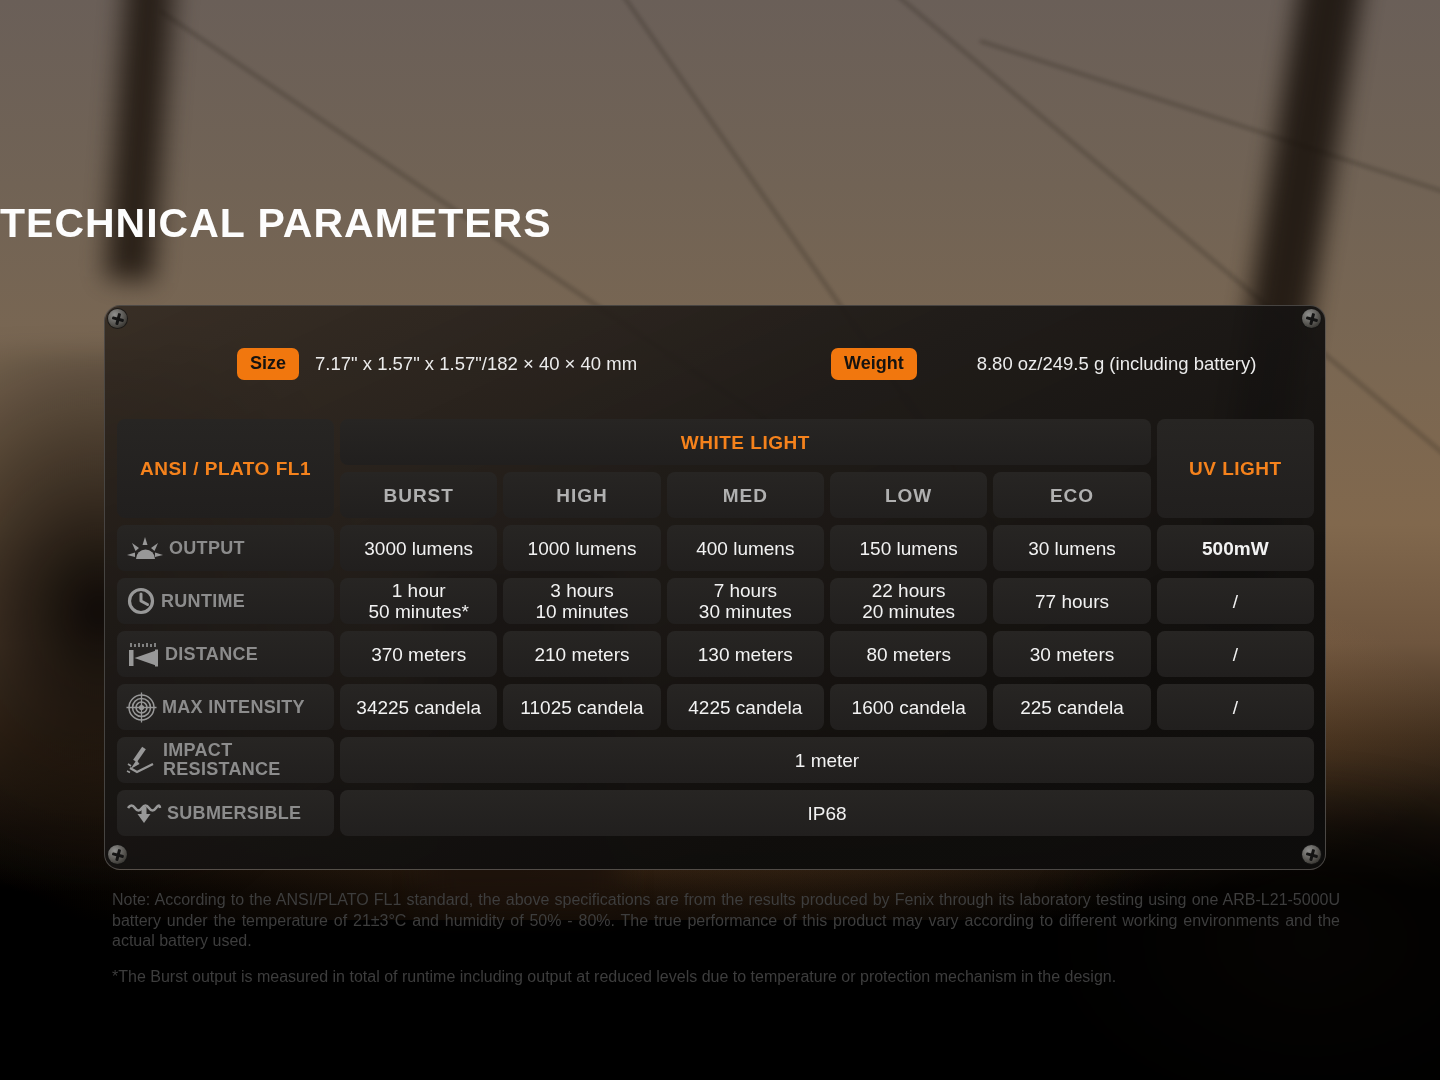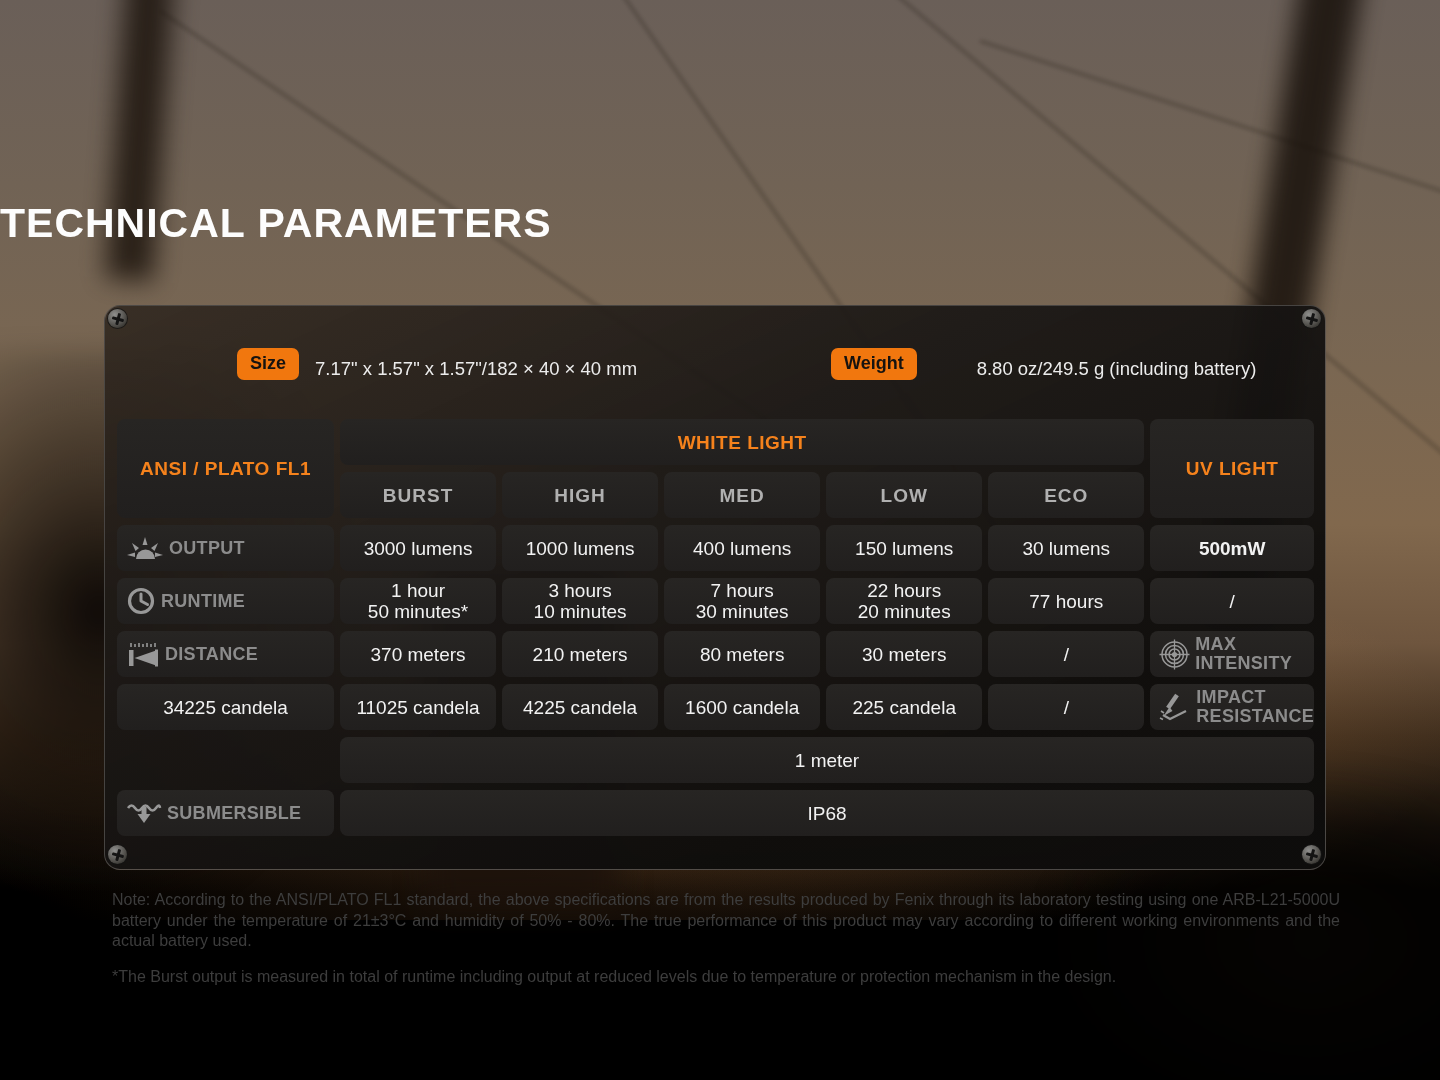--- a/index.html
+++ b/index.html
@@ -50,21 +50,21 @@
   .screw::before,.screw::after{
     content:"";position:absolute;left:50%;top:50%;background:#141414;border-radius:1px;
   }
   .screw::before{width:2.6px;height:12px;transform:translate(-50%,-50%) rotate(15deg);}
   .screw::after{width:12px;height:2.6px;transform:translate(-50%,-50%) rotate(15deg);}
   .screw.tl{left:3px;top:3px;} .screw.tr{right:4px;top:3px;}
   .screw.bl{left:3px;bottom:5px;} .screw.br{right:4px;bottom:5px;}
 
   
   .dims-row{position:absolute;top:42px;left:0;width:100%;height:34px;}
-  .dim-group{position:absolute;top:0;display:flex;align-items:flex-end;}
+  .dim-group{position:absolute;top:0;display:flex;align-items:center;}
   .dim-group.size{left:132px;} .dim-group.weight{left:726px;gap:44px;}
   .badge{
     background:#f1770e;color:#161310;font-weight:700;font-size:18px;
     padding:5px 13px;border-radius:7px;line-height:1.2;
   }
   .dim-text{color:#ececec;font-size:18.5px;margin-left:16px;}
 
   
   .spec-table{
     position:absolute;left:12px;top:113px;width:1197px;
@@ -223,20 +223,23 @@
       </svg>
       <span class="label-text">DISTANCE</span>
     </div>
     <div class="cell">
         <span>370 meters</span>
       </div>
     <div class="cell">
         <span>210 meters</span>
       </div>
     <div class="cell">
+        <span>130 meters</span>
+      </div>
+    <div class="cell">
         <span>80 meters</span>
       </div>
     <div class="cell">
         <span>30 meters</span>
       </div>
     <div class="cell">
         <span>/</span>
       </div>
 
     <div class="cell label-cell">

